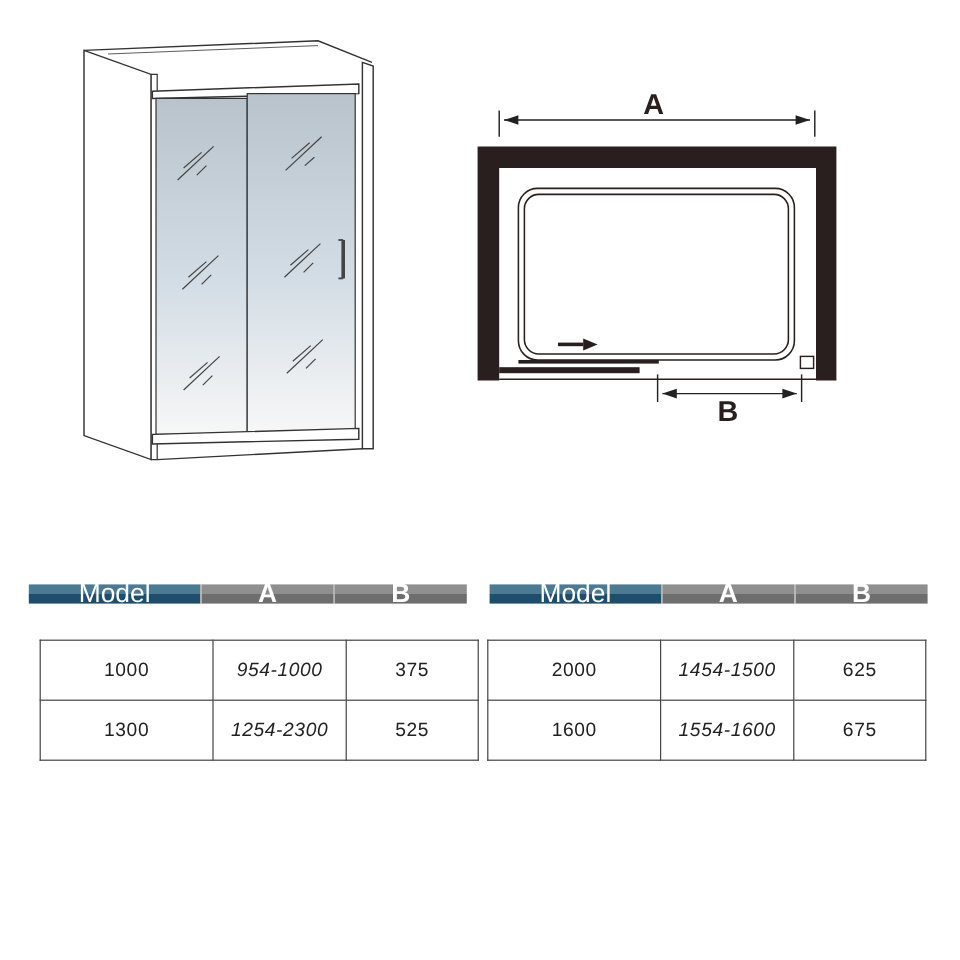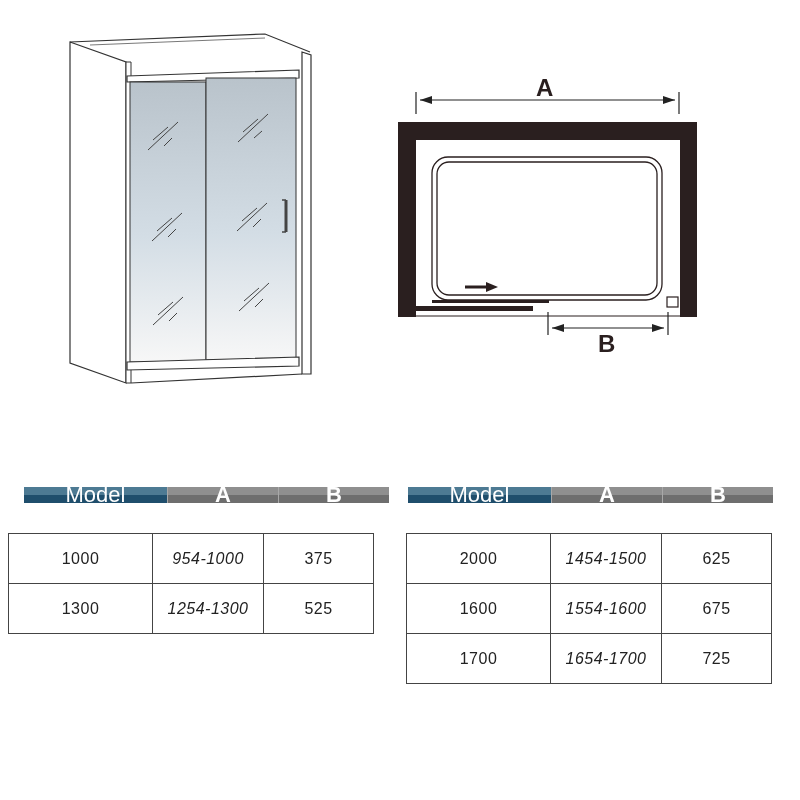--- a/index.html
+++ b/index.html
@@ -105,30 +105,30 @@
 </svg>
 
 <div class="abs" style="left:536px;top:74px;font-size:24px;font-weight:bold;color:#2a1f1f;">A</div>
 <div class="abs" style="left:598px;top:330px;font-size:24px;font-weight:bold;color:#2a1f1f;">B</div>
 
 <div class="hdr" style="left:24px;">
   <div class="cell model">Model</div>
   <div class="cell col ca">A</div>
   <div class="cell col cb">B</div>
 </div>
-<table class="tbl" style="left:8px;">
+<table class="tbl" style="left:33px;">
   <tbody>
       <tr>
     <td class="m">1000</td>
     <td class="a">954-1000</td>
     <td class="b">375</td>
   </tr>
   <tr>
     <td class="m">1300</td>
-    <td class="a">1254-1300</td>
+    <td class="a">1254-2300</td>
     <td class="b">525</td>
   </tr>
 </tbody>
   </table>
 
 <div class="hdr" style="left:408px;">
   <div class="cell model">Model</div>
   <div class="cell col ca">A</div>
   <div class="cell col cb">B</div>
 </div>
@@ -137,19 +137,14 @@
   <tr>
     <td class="m">2000</td>
     <td class="a">1454-1500</td>
     <td class="b">625</td>
   </tr>
   <tr>
     <td class="m">1600</td>
     <td class="a">1554-1600</td>
     <td class="b">675</td>
   </tr>
-  <tr>
-    <td class="m">1700</td>
-    <td class="a">1654-1700</td>
-    <td class="b">725</td>
-  </tr>
 </tbody>
   </table>
 
 </body></html>

